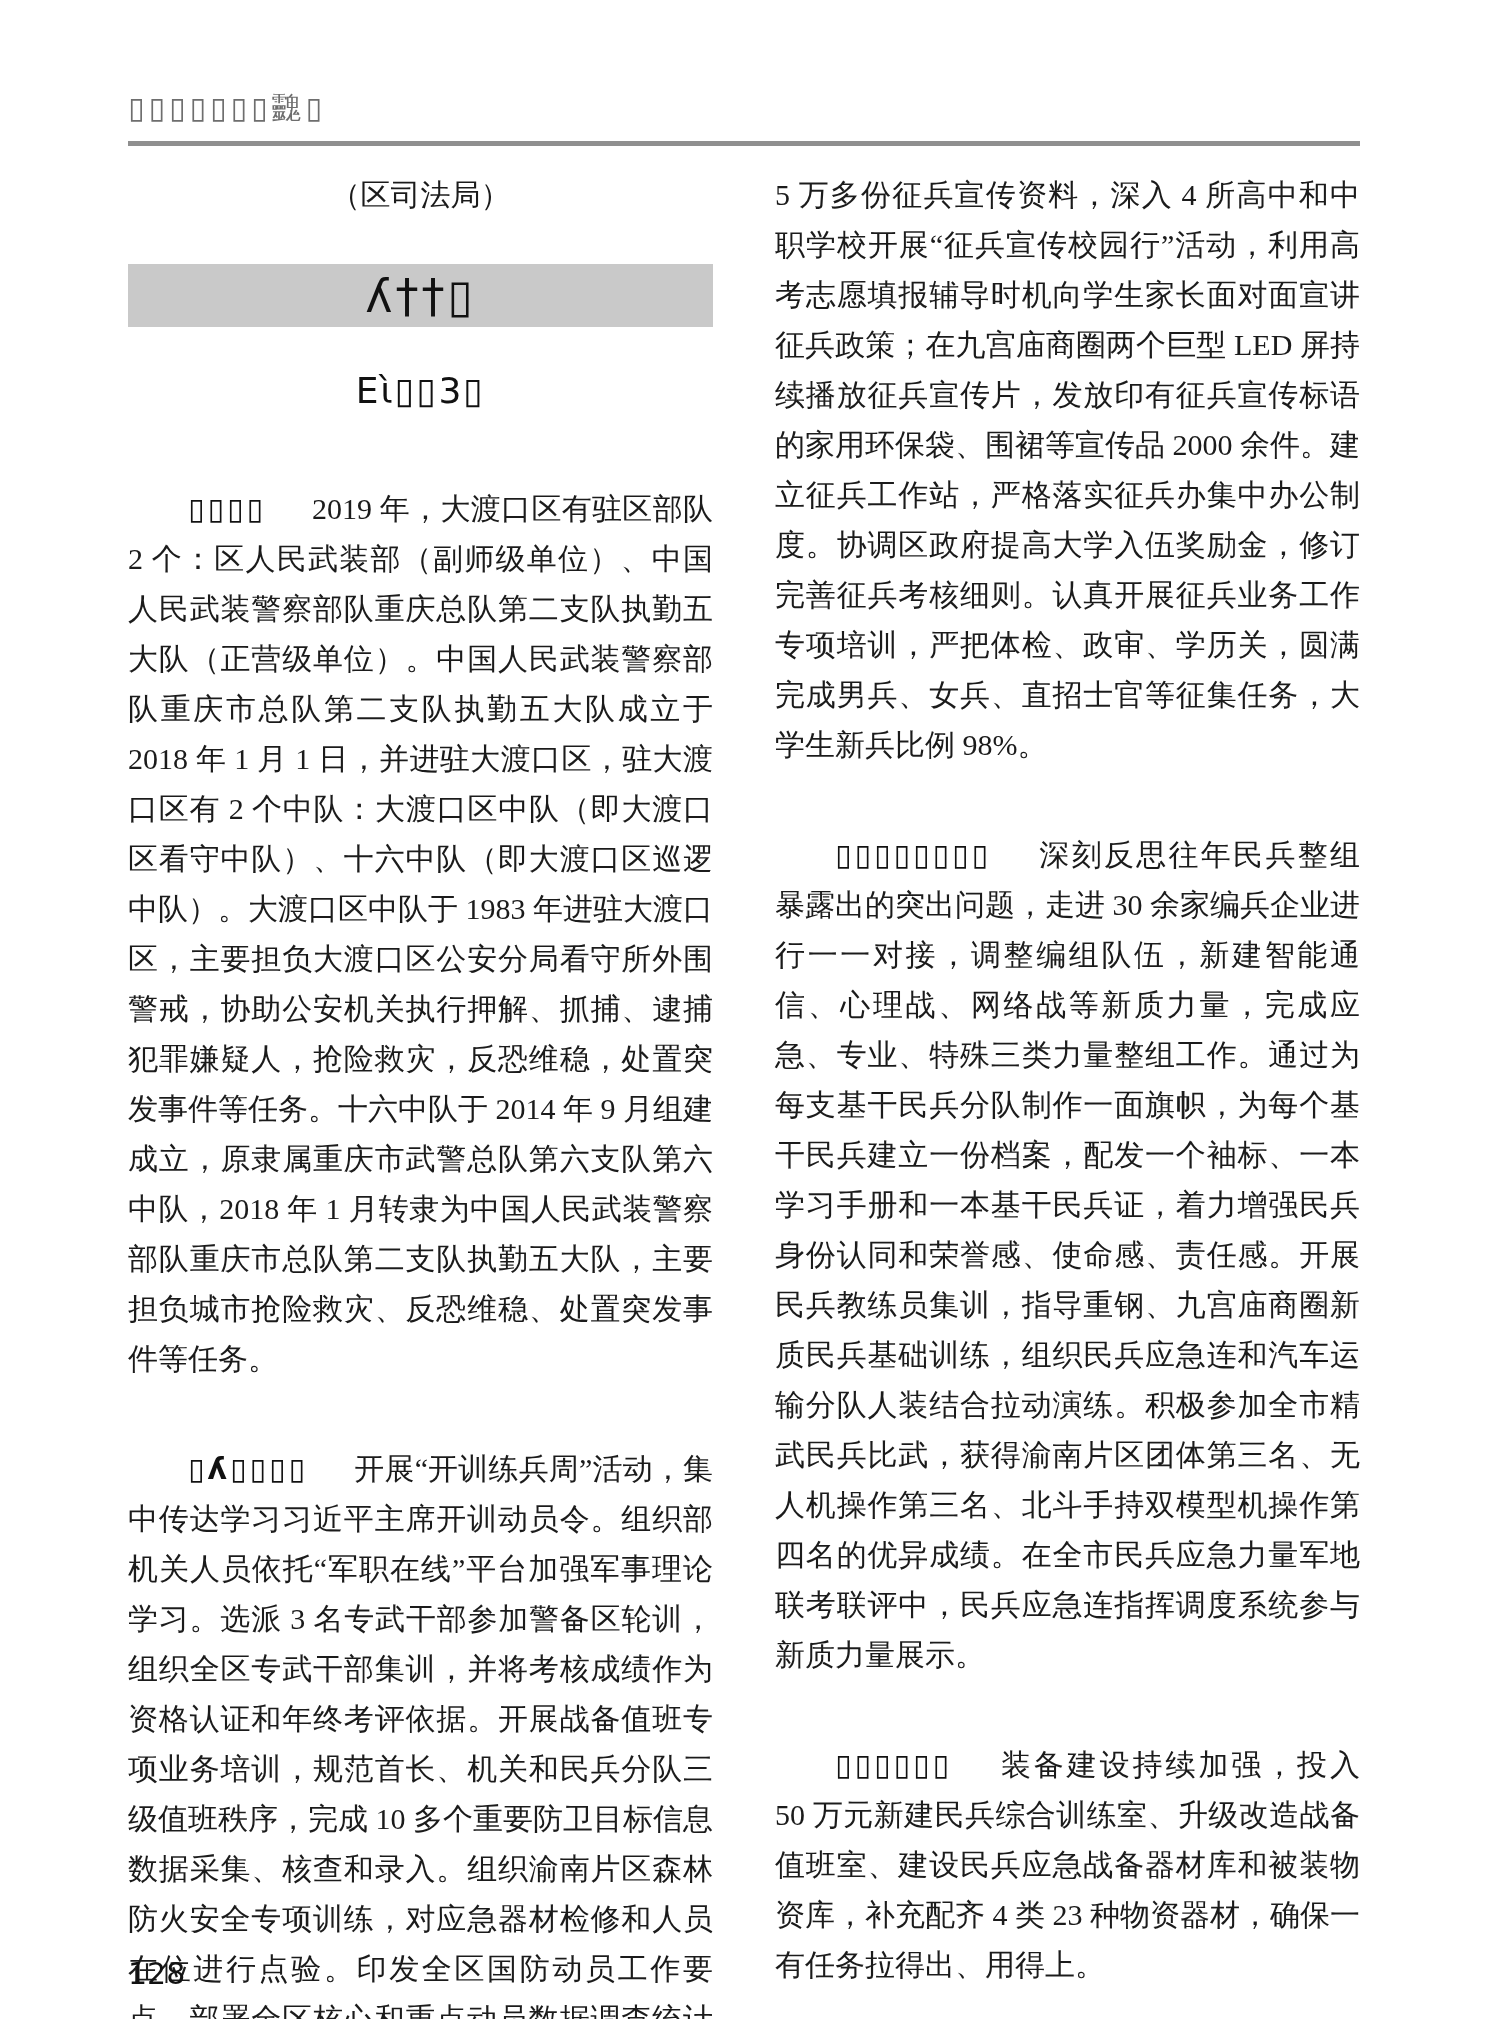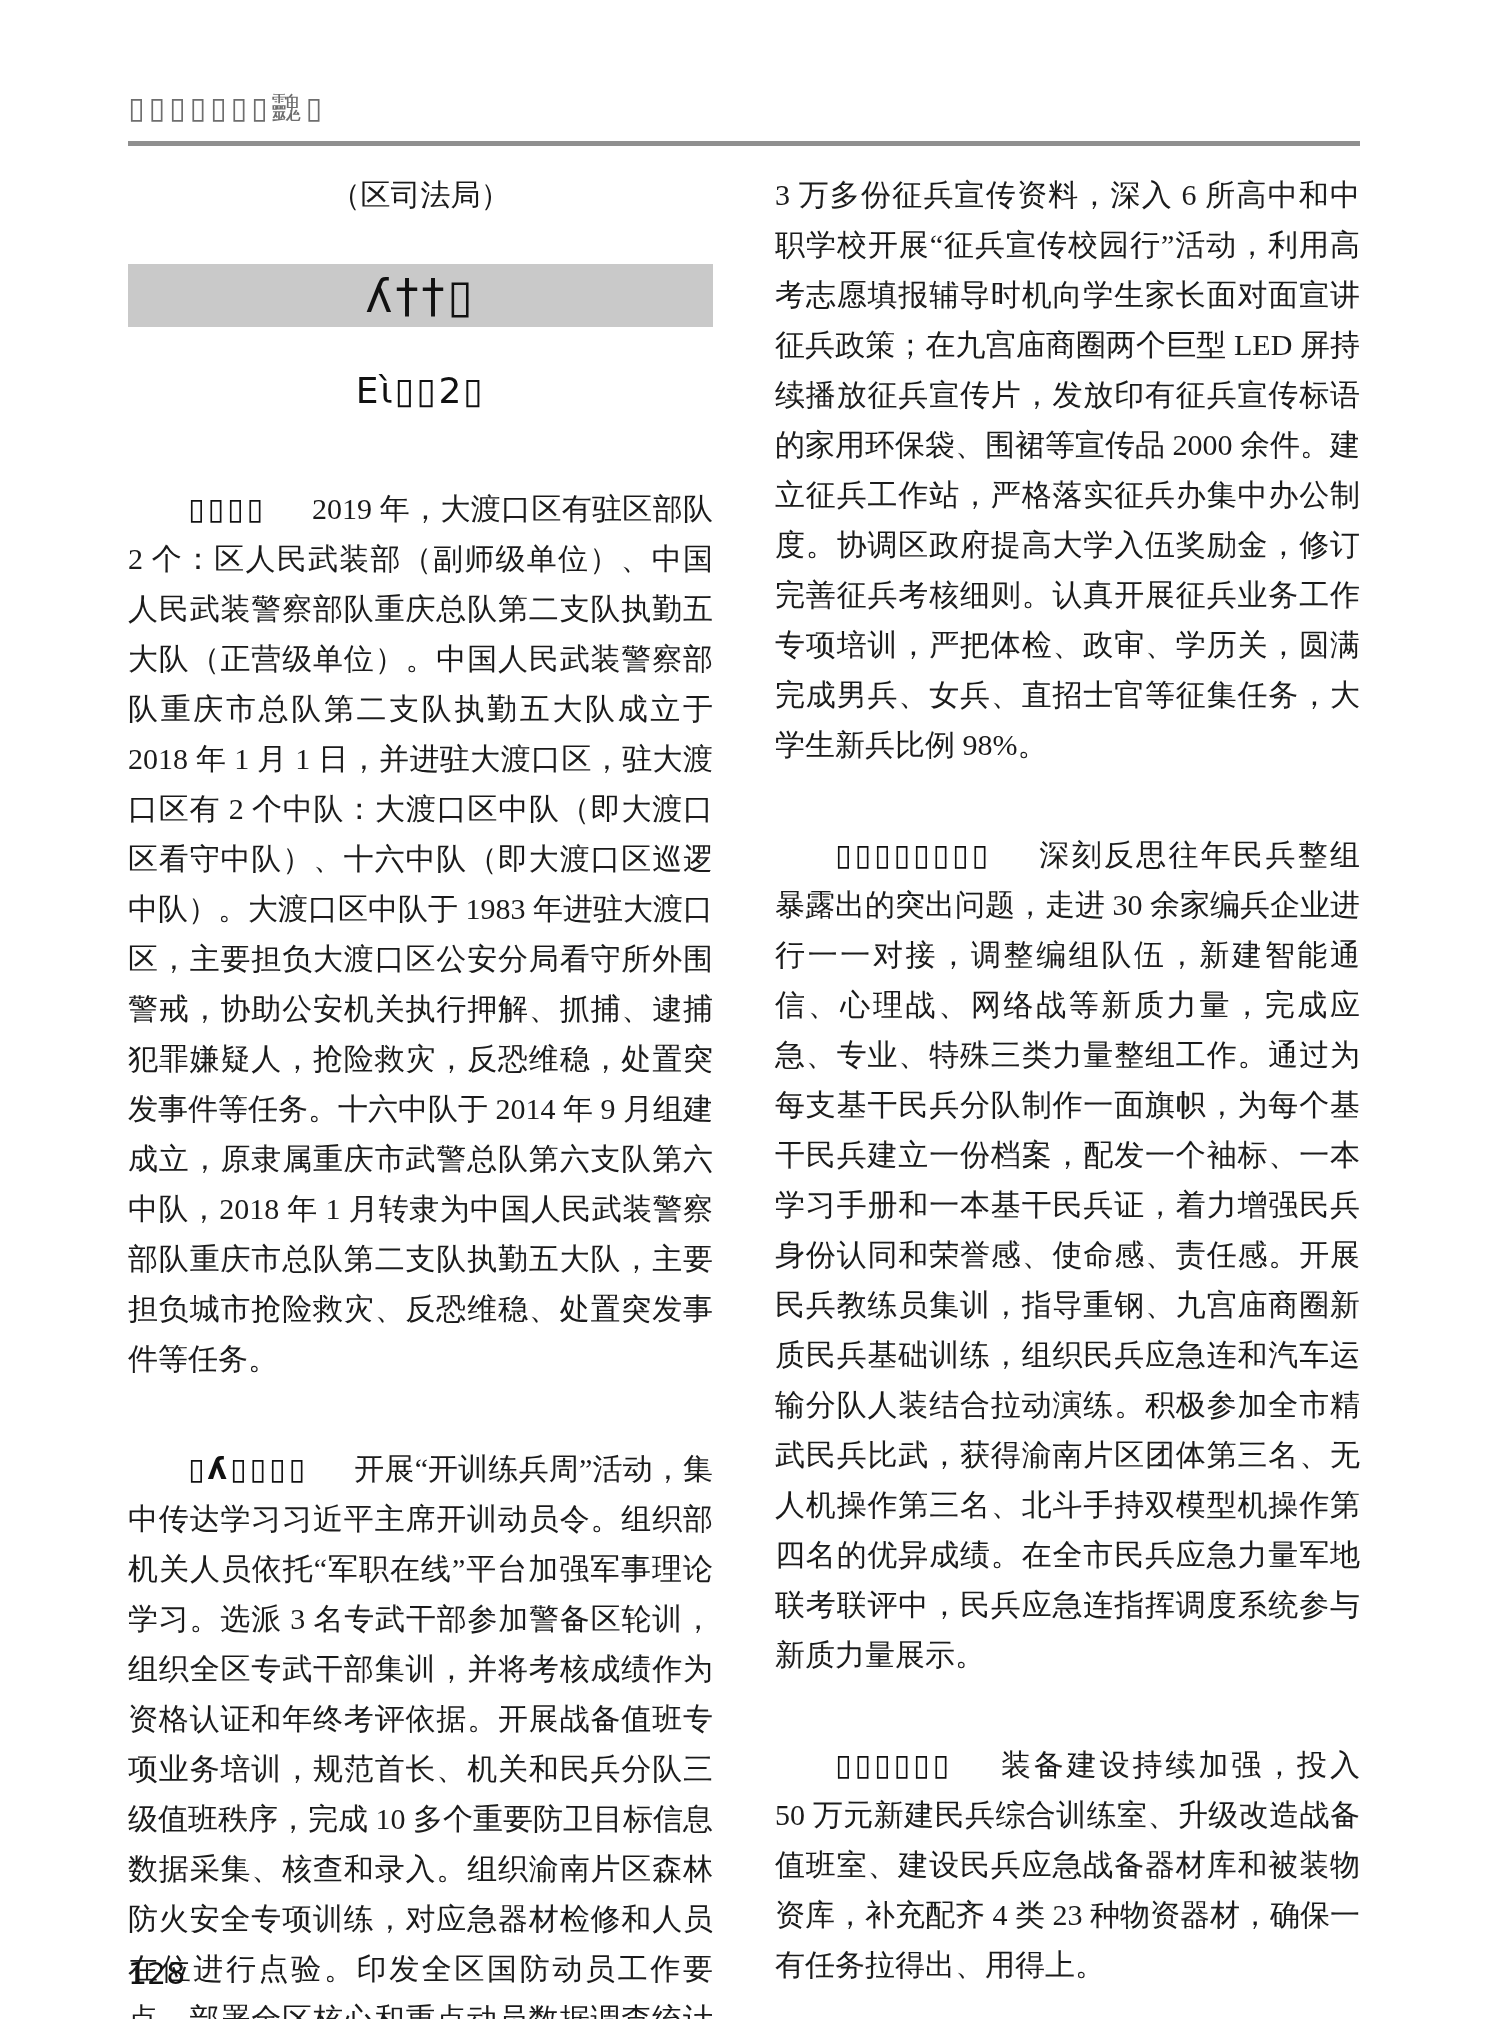--- a/index.html
+++ b/index.html
@@ -117,34 +117,34 @@
 
   <div class="columns">
 
     <div class="col">
       <p class="attribution">（区司法局）</p>
 
       <div class="section-banner">
         <span>ʎ††▯</span>
       </div>
 
-      <h2 class="section-subtitle">Eὶ▯▯2▯</h2>
+      <h2 class="section-subtitle">Eὶ▯▯3▯</h2>
 
       <p class="body-text entry first-entry">
         <span class="entry-lead">▯▯▯▯</span><span>2019 年，大渡口区有驻区部队 2 个：区人民武装部（副师级单位）、中国人民武装警察部队重庆总队第二支队执勤五大队（正营级单位）。中国人民武装警察部队重庆市总队第二支队执勤五大队成立于 2018 年 1 月 1 日，并进驻大渡口区，驻大渡口区有 2 个中队：大渡口区中队（即大渡口区看守中队）、十六中队（即大渡口区巡逻中队）。大渡口区中队于 1983 年进驻大渡口区，主要担负大渡口区公安分局看守所外围警戒，协助公安机关执行押解、抓捕、逮捕犯罪嫌疑人，抢险救灾，反恐维稳，处置突发事件等任务。十六中队于 2014 年 9 月组建成立，原隶属重庆市武警总队第六支队第六中队，2018 年 1 月转隶为中国人民武装警察部队重庆市总队第二支队执勤五大队，主要担负城市抢险救灾、反恐维稳、处置突发事件等任务。</span>
       </p>
 
       <p class="body-text entry">
         <span class="entry-lead">▯ʎ▯▯▯▯</span><span>开展“开训练兵周”活动，集中传达学习习近平主席开训动员令。组织部机关人员依托“军职在线”平台加强军事理论学习。选派 3 名专武干部参加警备区轮训，组织全区专武干部集训，并将考核成绩作为资格认证和年终考评依据。开展战备值班专项业务培训，规范首长、机关和民兵分队三级值班秩序，完成 10 多个重要防卫目标信息数据采集、核查和录入。组织渝南片区森林防火安全专项训练，对应急器材检修和人员在位进行点验。印发全区国防动员工作要点，部署全区核心和重点动员数据调查统计任务，建立联系协调机制，完成单个预编人员和预备役指挥营工作对接。</span>
       </p>
 
     </div>
 
     <div class="col">
-      <p class="body-text no-indent">3 万多份征兵宣传资料，深入 6 所高中和中职学校开展“征兵宣传校园行”活动，利用高考志愿填报辅导时机向学生家长面对面宣讲征兵政策；在九宫庙商圈两个巨型 LED 屏持续播放征兵宣传片，发放印有征兵宣传标语的家用环保袋、围裙等宣传品 2000 余件。建立征兵工作站，严格落实征兵办集中办公制度。协调区政府提高大学入伍奖励金，修订完善征兵考核细则。认真开展征兵业务工作专项培训，严把体检、政审、学历关，圆满完成男兵、女兵、直招士官等征集任务，大学生新兵比例 98%。</p>
+      <p class="body-text no-indent">5 万多份征兵宣传资料，深入 4 所高中和中职学校开展“征兵宣传校园行”活动，利用高考志愿填报辅导时机向学生家长面对面宣讲征兵政策；在九宫庙商圈两个巨型 LED 屏持续播放征兵宣传片，发放印有征兵宣传标语的家用环保袋、围裙等宣传品 2000 余件。建立征兵工作站，严格落实征兵办集中办公制度。协调区政府提高大学入伍奖励金，修订完善征兵考核细则。认真开展征兵业务工作专项培训，严把体检、政审、学历关，圆满完成男兵、女兵、直招士官等征集任务，大学生新兵比例 98%。</p>
 
       <p class="body-text entry">
         <span class="entry-lead">▯▯▯▯▯▯▯▯</span><span>深刻反思往年民兵整组暴露出的突出问题，走进 30 余家编兵企业进行一一对接，调整编组队伍，新建智能通信、心理战、网络战等新质力量，完成应急、专业、特殊三类力量整组工作。通过为每支基干民兵分队制作一面旗帜，为每个基干民兵建立一份档案，配发一个袖标、一本学习手册和一本基干民兵证，着力增强民兵身份认同和荣誉感、使命感、责任感。开展民兵教练员集训，指导重钢、九宫庙商圈新质民兵基础训练，组织民兵应急连和汽车运输分队人装结合拉动演练。积极参加全市精武民兵比武，获得渝南片区团体第三名、无人机操作第三名、北斗手持双模型机操作第四名的优异成绩。在全市民兵应急力量军地联考联评中，民兵应急连指挥调度系统参与新质力量展示。</span>
       </p>
 
       <p class="body-text entry">
         <span class="entry-lead">▯▯▯▯▯▯</span><span>装备建设持续加强，投入 50 万元新建民兵综合训练室、升级改造战备值班室、建设民兵应急战备器材库和被装物资库，补充配齐 4 类 23 种物资器材，确保一有任务拉得出、用得上。</span>
       </p>
 
       <p class="body-text entry">

